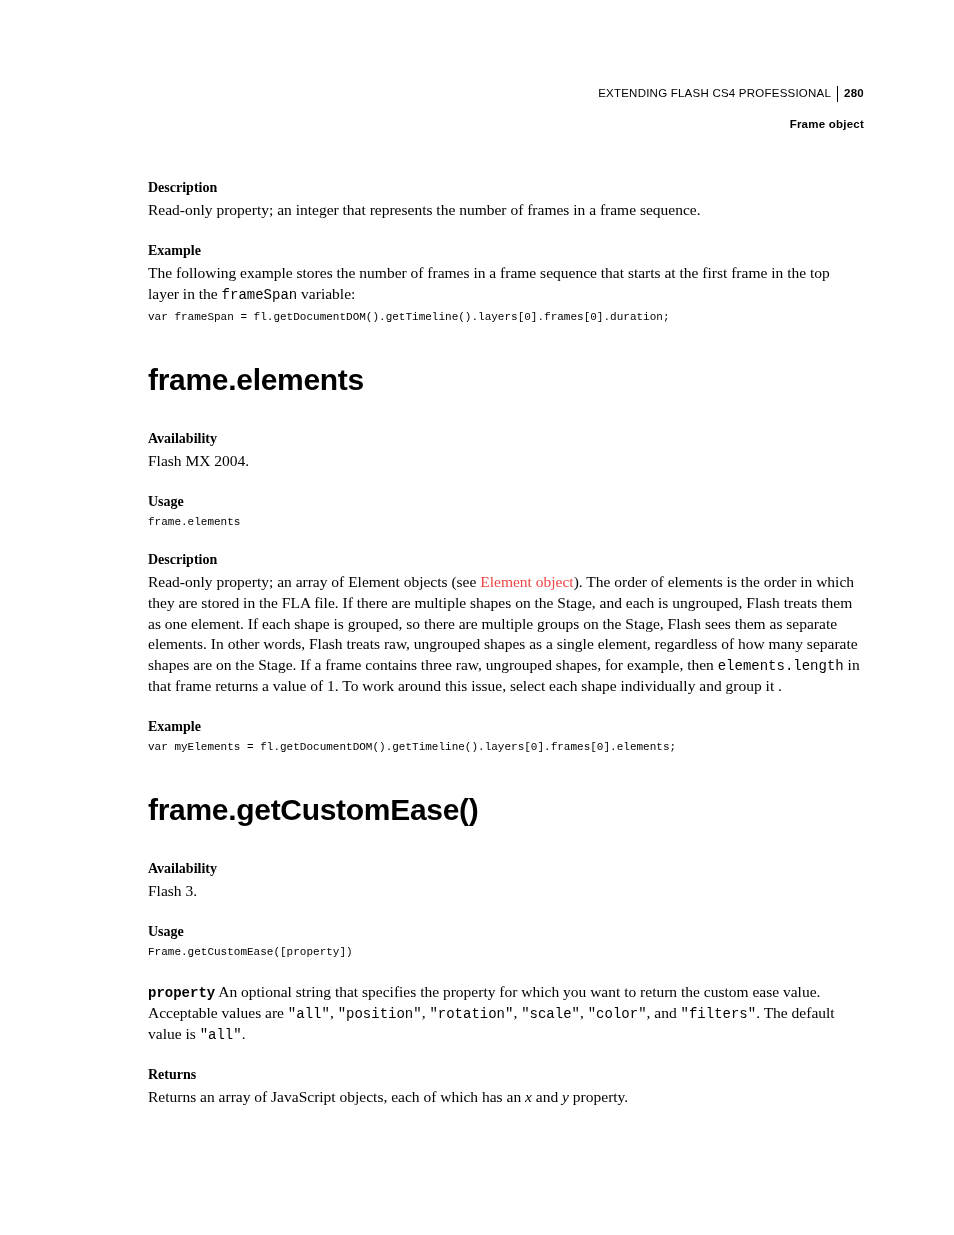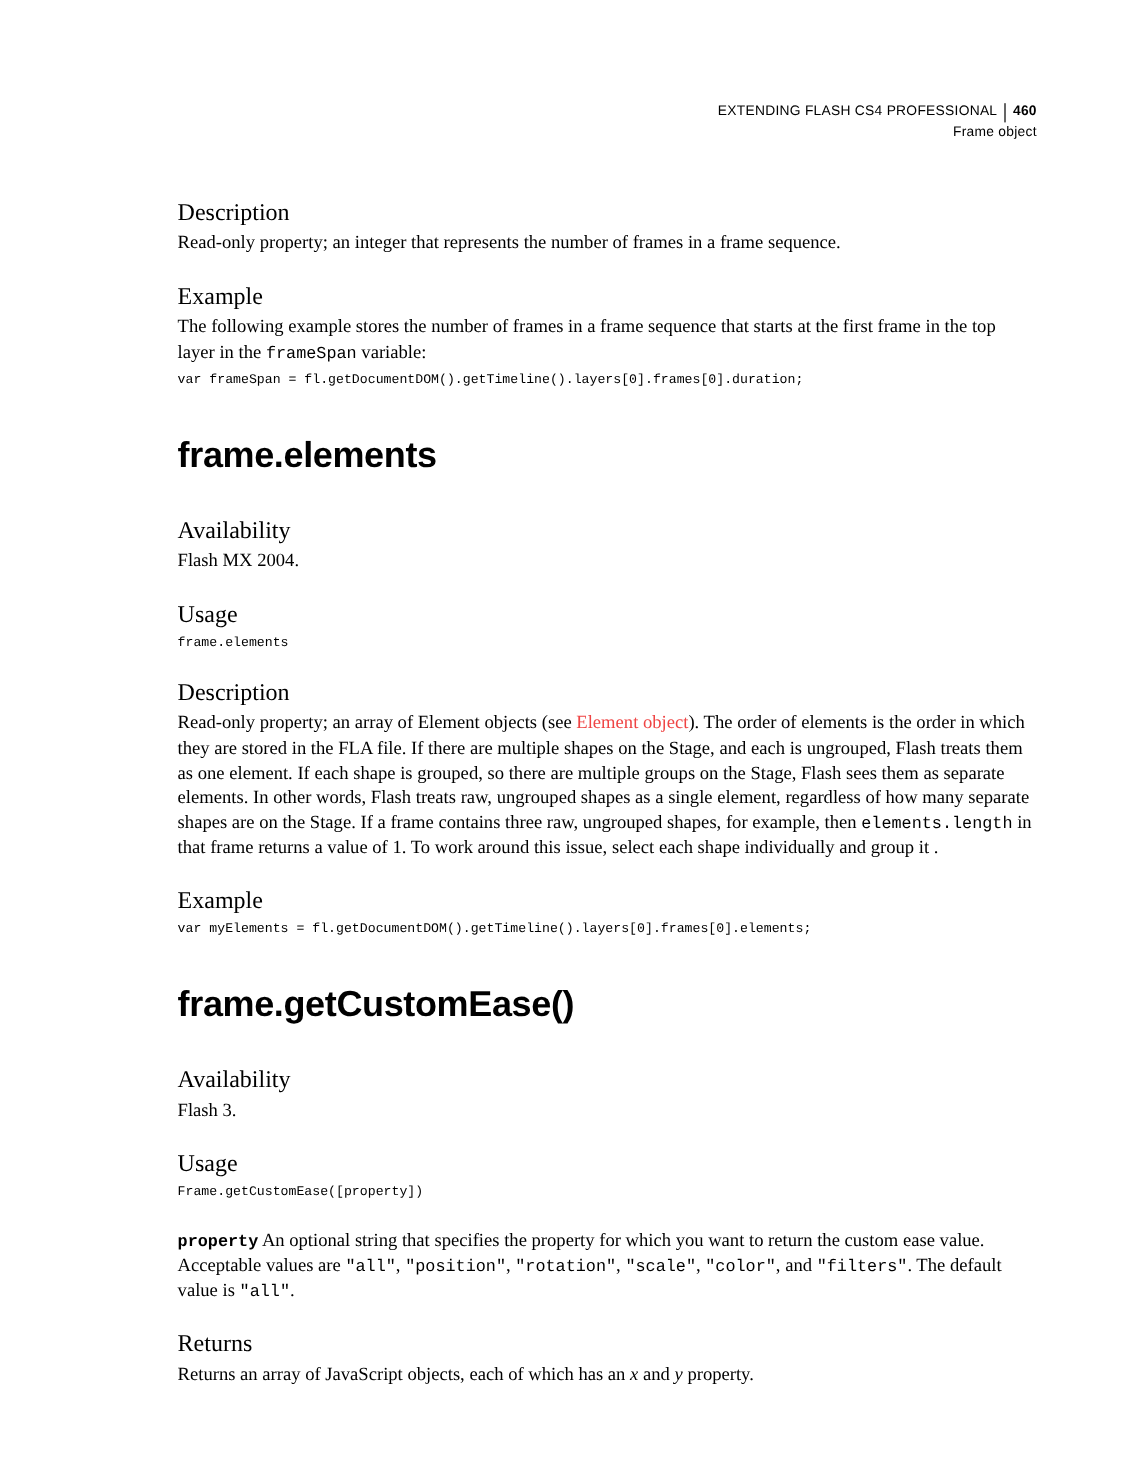--- a/index.html
+++ b/index.html
@@ -26,27 +26,27 @@
   .running-head .line1 {
     display: inline-block;
     padding-right: 6px;
     border-right: 1.5px solid #000;
   }
   .running-head .pagenum {
     font-weight: 700;
     padding-left: 6px;
   }
   .running-head .line2 {
-    font-weight: 400;
-    margin-top: 1px;
+    font-weight: 700;
+    margin-top: 15px;
   }
   .subhead {
     font-family: "Minion Pro", "Times New Roman", Georgia, serif;
-    font-weight: 400;
-    font-size: 20px;
+    font-weight: 700;
+    font-size: 14px;
     margin: 0 0 4px 0;
   }
   .body {
     font-size: 15.5px;
     line-height: 1.35;
     margin: 0 0 22px 0;
   }
   .body-tight {
     font-size: 15.5px;
     line-height: 1.35;
@@ -74,21 +74,21 @@
   }
   .italic { font-style: italic; }
 </style>
 </head>
 <body>
 
 <div class="page">
 
   <div class="running-head">
     <div>
-      <span class="line1">EXTENDING FLASH CS4 PROFESSIONAL</span><span class="pagenum">460</span>
+      <span class="line1">EXTENDING FLASH CS4 PROFESSIONAL</span><span class="pagenum">280</span>
     </div>
     <div class="line2">Frame object</div>
   </div>
 
   <div class="subhead">Description</div>
   <p class="body">Read-only property; an integer that represents the number of frames in a frame sequence.</p>
 
   <div class="subhead">Example</div>
   <p class="body-tight">
     <span>The following example stores the number of frames in a frame sequence that starts at the first frame in the top layer in the </span><code>frameSpan</code><span> variable:</span>

